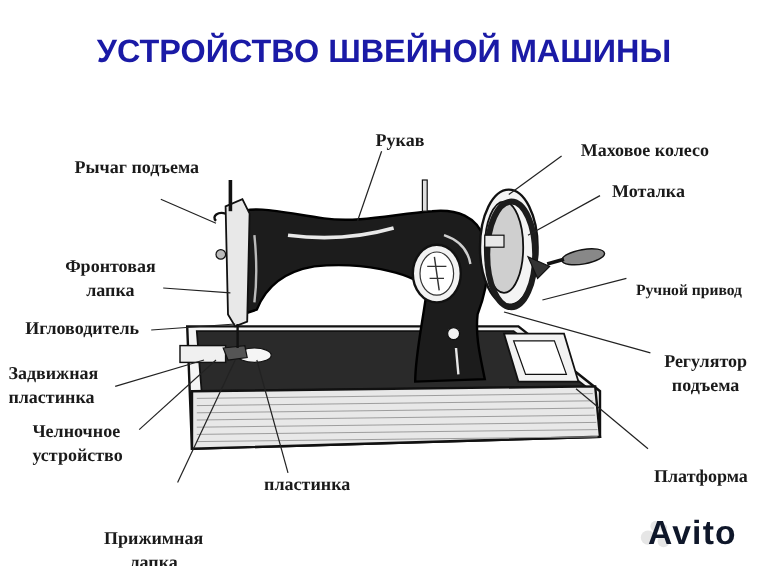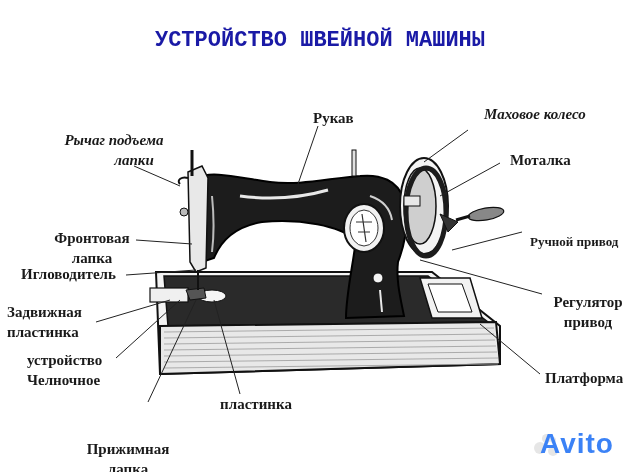--- a/index.html
+++ b/index.html
@@ -1,31 +1,31 @@
 <!DOCTYPE html>
 <html><head>
 <meta charset="utf-8">
 <style>
   html, body { margin: 0; padding: 0; background: #ffffff; }
   body { width: 640px; height: 472px; position: relative; overflow: hidden; }
   .title {
     position: absolute; left: 0; top: 28px; width: 640px; text-align: center;
-    font-family: Liberation Mono, monospace; font-weight: bold; font-size: 22px;
+    font-family: Liberation Sans, sans-serif; font-weight: bold; font-size: 27px;
     color: #1a1aa6; letter-spacing: 0px;
   }
   .label {
     position: absolute; font-family: "Liberation Serif", serif; font-weight: bold;
     font-size: 15px; color: #1a1a1a; line-height: 20px; white-space: nowrap;
   }
   .label.center { text-align: center; }
   .label.small { font-size: 13px; }
   svg.art { position: absolute; left: 0; top: 0; }
   .watermark {
     position: absolute; left: 540px; top: 428px; font-family: "Liberation Sans", sans-serif;
-    font-size: 28px; font-weight: bold; color: #3b82f6; letter-spacing: 1px;
+    font-size: 28px; font-weight: bold; color: #0f172a; letter-spacing: 1px;
   }
   .wm-dots { position: absolute; left: 534px; top: 434px; width: 26px; height: 26px; }
   .wm-dots span { position: absolute; border-radius: 50%; background: #e6e6e6; }
 </style>
 </head>
 <body>
 
 <div class="title">УСТРОЙСТВО ШВЕЙНОЙ МАШИНЫ</div>
 
 <svg class="art" width="640" height="472" viewBox="0 0 640 472">
@@ -115,53 +115,52 @@
     <line x1="126" y1="275" x2="196" y2="270"></line>
     <line x1="96" y1="322" x2="170" y2="300"></line>
     <line x1="116" y1="358" x2="180" y2="300"></line>
     <line x1="148" y1="402" x2="196" y2="300"></line>
     <line x1="240" y1="394" x2="214" y2="300"></line>
     <line x1="542" y1="294" x2="420" y2="260"></line>
     <line x1="540" y1="374" x2="480" y2="324"></line>
   </g>
 </svg>
 
-<div class="label center" style="left:52px; top:130px; width:124px;font-style:italic;">
+<div class="label center" style="left:52px; top:130px; width:124px;">
   <div>Рычаг подъема</div>
-  <div style="padding-left:40px;">лапки</div>
 </div>
 <div class="label" style="left:313px; top:108px;">Рукав</div>
-<div class="label" style="left:484px; top:104px;font-style:italic;">Маховое колесо</div>
+<div class="label" style="left:484px; top:116px;">Маховое колесо</div>
 <div class="label" style="left:510px; top:150px;">Моталка</div>
 <div class="label small" style="left:530px; top:220px;margin-top:12px;">Ручной привод</div>
-<div class="label center" style="left:42px; top:213px; width:100px;margin-top:15px;">
+<div class="label center" style="left:42px; top:213px; width:100px;">
   <div>Фронтовая</div>
   <div>лапка</div>
 </div>
 <div class="label" style="left:21px; top:264px;">Игловодитель</div>
 <div class="label" style="left:7px; top:302px;">
   <div>Задвижная</div>
   <div>пластинка</div>
 </div>
 <div class="label" style="left:27px; top:350px;">
+  <div>Челночное</div>
   <div>устройство</div>
-  <div>Челночное</div>
 </div>
 <div class="label center" style="left:78px; top:398px; width:100px;margin-top:41px;">
   <div>Прижимная</div>
   <div>лапка</div>
 </div>
 <div class="label center" style="left:206px; top:394px; width:100px;">
   <div>пластинка</div>
 </div>
 <div class="label center" style="left:540px; top:292px; width:96px;">
   <div>Регулятор</div>
-  <div>привод</div>
+  <div>подъема</div>
 </div>
-<div class="label" style="left:545px; top:368px;">Платформа</div>
+<div class="label" style="left:545px; top:388px;">Платформа</div>
 
 <div class="wm-dots">
   <span style="left:0; top:8px; width:12px; height:12px;"></span>
   <span style="left:8px; top:0; width:9px; height:9px;"></span>
   <span style="left:14px; top:12px; width:10px; height:10px;"></span>
   <span style="left:16px; top:3px; width:6px; height:6px;"></span>
 </div>
 <div class="watermark">Avito</div>
 
 </body></html>

